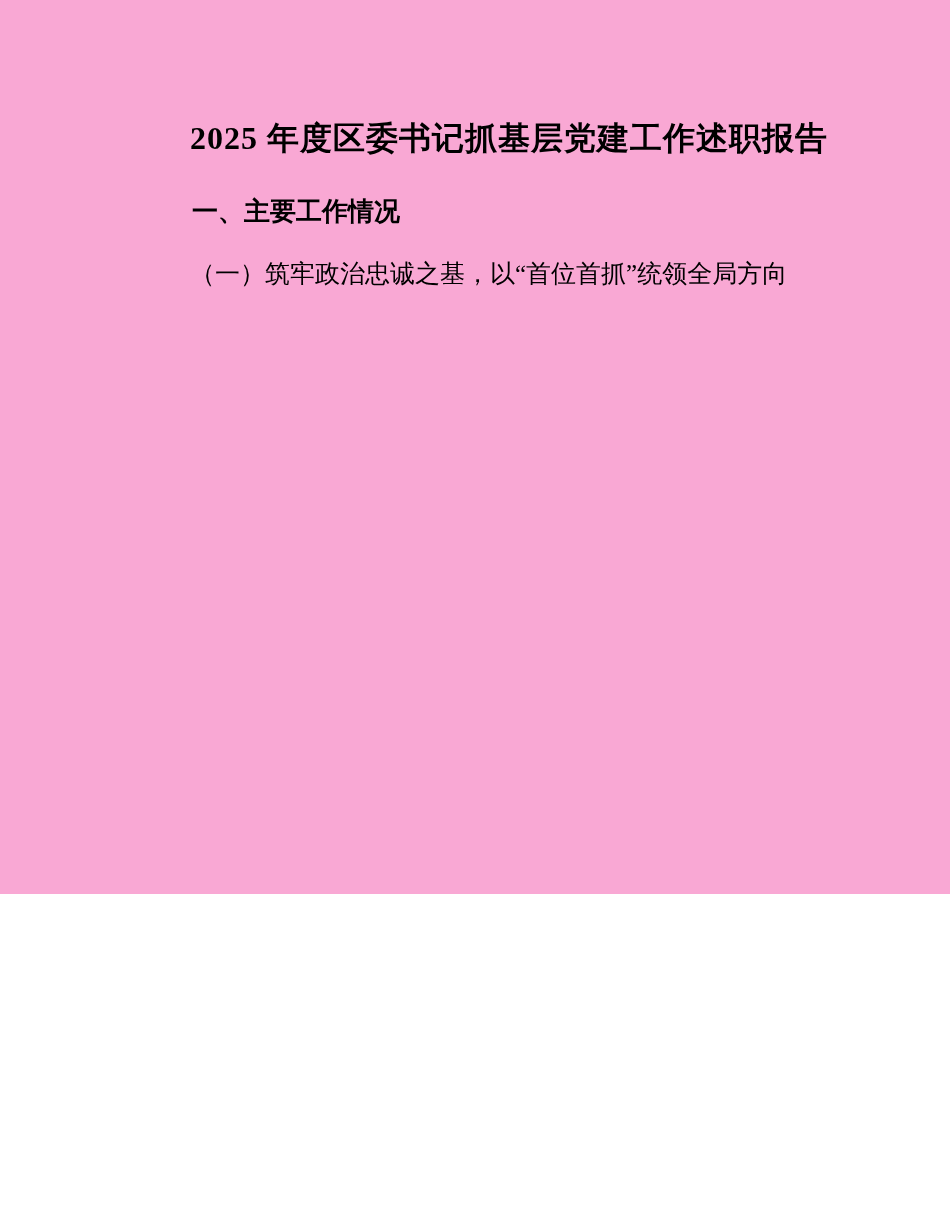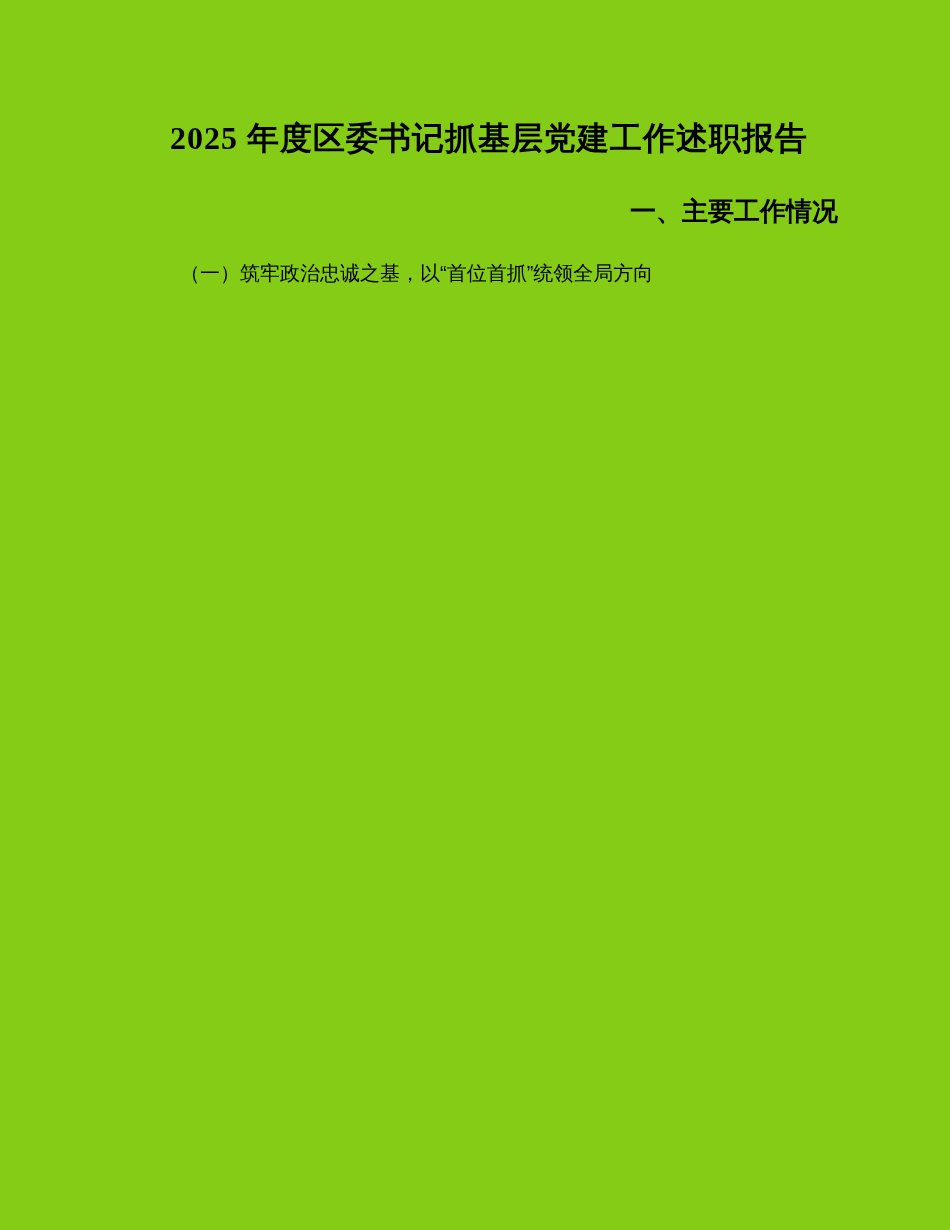--- a/index.html
+++ b/index.html
@@ -3,24 +3,24 @@
 <meta charset="utf-8">
 <style>
   html, body {
     margin: 0;
     padding: 0;
     background: #ffffff;
   }
   .page {
     position: relative;
     width: 950px;
-    height: 1230px;
+    height: 894px;
     box-sizing: border-box;
-    padding: 113px 112px 0 140px;
-    background: #84cc16;
+    padding: 113px 72px 0 140px;
+    background: #f9a8d4;
     color: #000000;
     font-family: "Liberation Serif", "DejaVu Serif", serif;
     overflow: hidden;
   }
   .doc-title {
     margin: 0;
     font-size: 32px;
     font-weight: bold;
     line-height: 50px;
     text-align: center;
@@ -39,29 +39,28 @@
   p.intro-par {
     margin-top: 87px;
   }
   .section-heading {
     margin: 24px 0 0 0;
     font-family: "Liberation Sans", "DejaVu Sans", sans-serif;
     font-size: 26px;
     font-weight: bold;
     line-height: 49px;
     text-indent: 2em;
-    text-align: right;
   }
   .subsection-heading {
     margin: 13px 0 0 0;
-    font-size: 20px;
+    font-size: 25px;
     font-weight: normal;
     line-height: 49px;
     text-indent: 2em;
-    font-family: Liberation Sans, sans-serif;
+    font-family: Liberation Serif, serif;
   }
   p.sub-par {
     margin-top: 14px;
   }
 </style>
 </head>
 <body>
 
 <div class="page">
 

